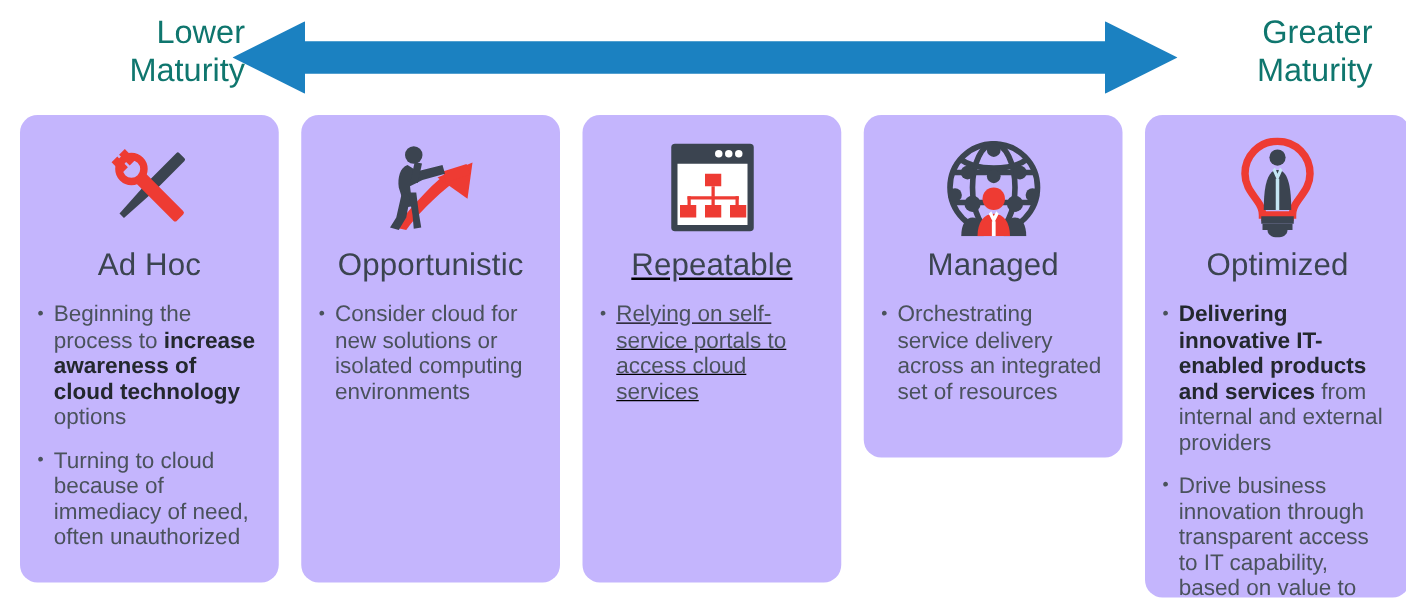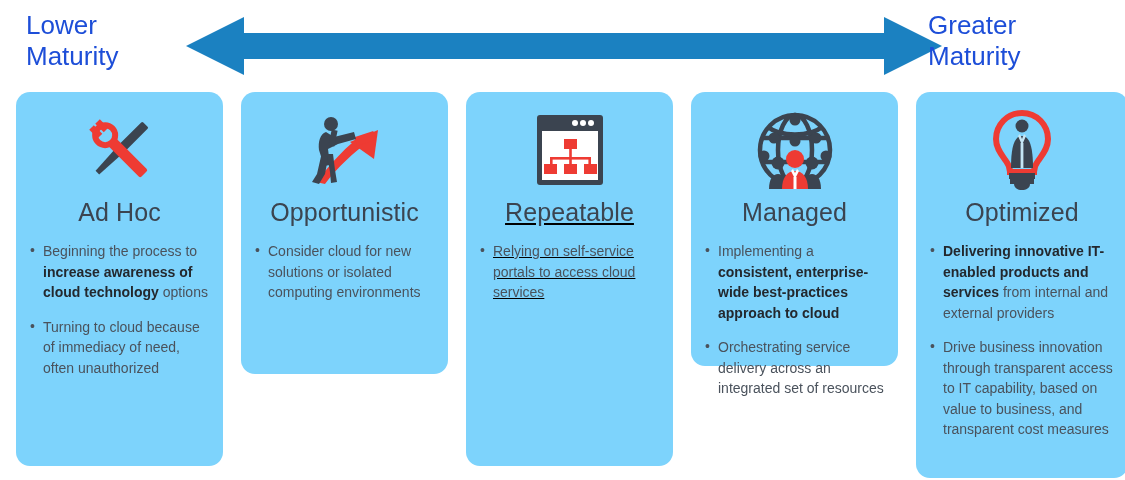--- a/index.html
+++ b/index.html
@@ -21,25 +21,25 @@
     position: absolute;
     left: 0;
     top: 0;
     width: 1125px;
     height: 88px;
   }
   .maturity-label {
     position: absolute;
     top: 10px;
     width: 170px;
-    color: #1d4ed8;
+    color: #0f766e;
     font-size: 26px;
     line-height: 31px;
     font-weight: 400;
-    text-align: left;
+    text-align: right;
     white-space: pre-line;
   }
   #maturity-label-lower { left: 26px; }
   #maturity-label-greater { left: 928px; }
 
   #maturity-arrow {
     position: absolute;
     left: 186px;
     top: 17px;
     width: 756px;
@@ -50,27 +50,27 @@
   #cards {
     position: absolute;
     left: 16px;
     top: 92px;
     width: 1096px;
   }
   .card {
     position: absolute;
     top: 0;
     width: 207px;
-    background: #7dd3fc;
+    background: #c4b5fd;
     border-radius: 14px;
     box-sizing: border-box;
     padding: 0 14px;
   }
   .card-0 { left: 0px;   height: 374px; }
-  .card-1 { left: 225px; height: 282px; }
+  .card-1 { left: 225px; height: 374px; }
   .card-2 { left: 450px; height: 374px; text-decoration: underline; }
   .card-3 { left: 675px; height: 274px; }
   .card-4 { left: 900px; height: 386px; width: 212px; }
 
   .card-icon {
     height: 80px;
     margin-top: 18px;
     display: flex;
     align-items: center;
     justify-content: center;
@@ -86,21 +86,21 @@
   }
   .bullets {
     list-style: none;
     margin: 0;
     padding: 0;
   }
   .bullet {
     position: relative;
     padding-left: 13px;
     margin-bottom: 14px;
-    font-size: 14px;
+    font-size: 18px;
     line-height: 20.5px;
     color: #4a525c;
   }
   .bullet::before {
     content: "\2022";
     position: absolute;
     left: 0;
     top: -1px;
     color: #4a525c;
     font-size: 14px;
@@ -224,21 +224,20 @@
         <g>
           <circle cx="41" cy="48" r="9" fill="#ee3b33"></circle>
           <path d="M28 78 C28 67 33 60 41 60 C49 60 54 67 54 78 Z" fill="#ee3b33"></path>
           <path d="M37 60 L41 68 L45 60 L43 58 L41 62 L39 58 Z" fill="#ffffff"></path>
           <rect x="39.5" y="66" width="3" height="12" fill="#ffffff"></rect>
         </g>
       </svg>
     </div>
     <div class="card-title">Managed</div>
     <ul class="bullets">
-        <li class="bullet"><span>Implementing a </span><b>consistent, enterprise-wide best-practices approach to cloud</b></li>
         <li class="bullet"><span>Orchestrating service delivery across an integrated set of resources</span></li>
       </ul>
   </div>
 
   <div class="card card-4">
     <div class="card-icon">
       <svg width="70" height="80" viewBox="0 0 70 80">
         <path d="M35 3 C20 3 9 15 9 29 C9 39 15 45 19 51 C22 55 23 58 23 62 L47 62 C47 58 48 55 51 51 C55 45 61 39 61 29 C61 15 50 3 35 3 Z" fill="none" stroke="#ee3b33" stroke-width="6"></path>
         <rect x="22" y="62" width="26" height="5" fill="#ee3b33"></rect>
         <rect x="22" y="63" width="26" height="6" fill="#3b4450"></rect>

